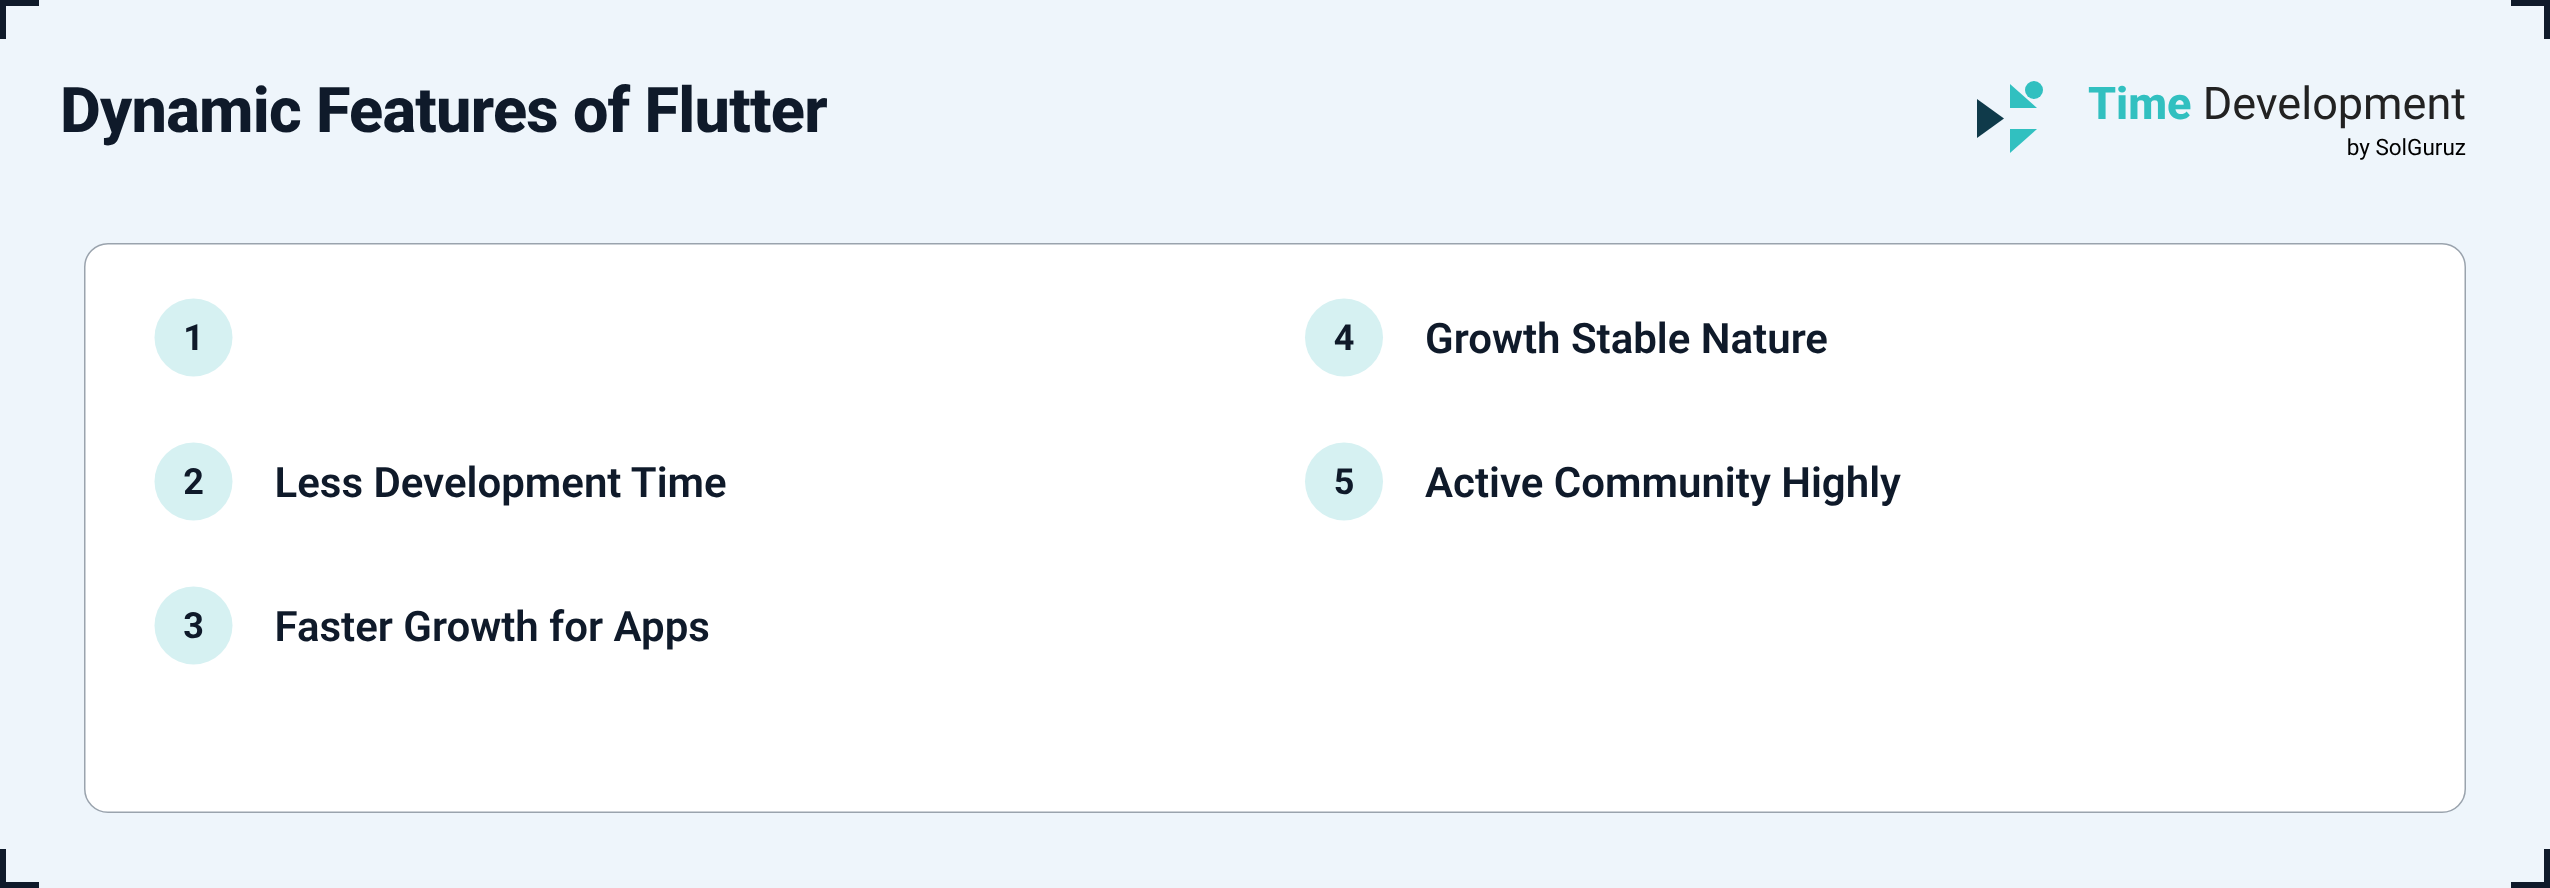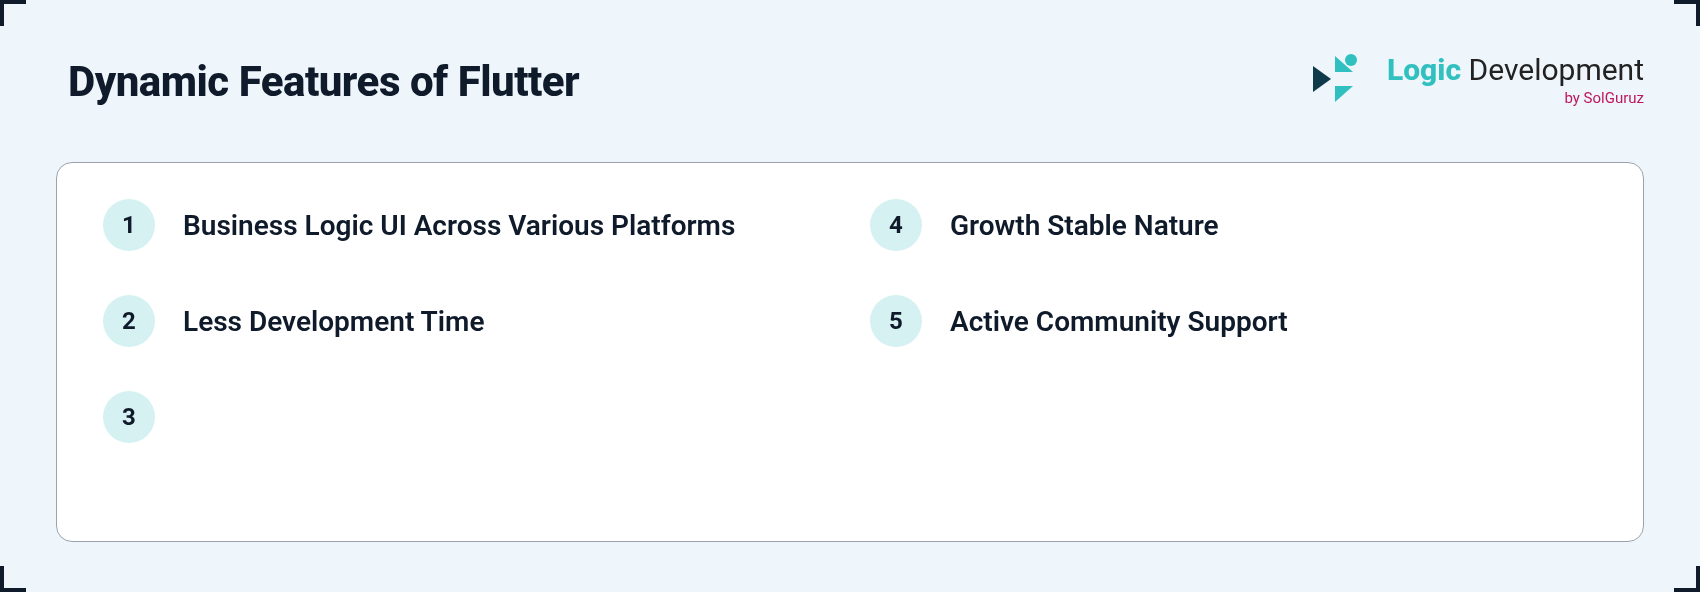--- a/index.html
+++ b/index.html
@@ -20,42 +20,42 @@
   .bl { bottom: 0; left: 0; }
   .br { bottom: 0; right: 0; }
   .tl::before { top: 0; left: 0; }   .tl::after { top: 0; left: 0; }
   .tr::before { top: 0; right: 0; }  .tr::after { top: 0; right: 0; }
   .bl::before { bottom: 0; left: 0; }.bl::after { bottom: 0; left: 0; }
   .br::before { bottom: 0; right: 0;}.br::after { bottom: 0; right: 0; }
 
   .header {
     position: absolute;
     top: 50px;
-    left: 68px;
+    left: 40px;
     right: 56px;
     display: flex;
     justify-content: space-between;
-    align-items: center;
+    align-items: flex-start;
   }
   .title {
     font-size: 42px;
     font-weight: 800;
     letter-spacing: -0.5px;
     color: #0f1a2a;
   }
   .brand {
     display: flex;
     align-items: center;
     gap: 16px;
   }
   .brand-text { display: flex; flex-direction: column; align-items: flex-end; }
   .brand-main { font-size: 30px; font-weight: 400; line-height: 1; }
   .brand-main .strong { font-weight: 800; color: #31c0c0; }
   .brand-main .light  { color: #222; font-weight: 400; }
-  .brand-sub { font-size: 15px; color: #be185d; margin-top: 4px; }
+  .brand-sub { font-size: 15px; color: #000000; margin-top: 4px; }
 
   .card {
     position: absolute;
     top: 162px;
     left: 56px;
     right: 56px;
     bottom: 50px;
     background: #ffffff;
     border: 1.5px solid #9aa3ad;
     border-radius: 16px;
@@ -104,43 +104,43 @@
     <span>
       <svg width="64" height="58" viewBox="0 0 64 58">
         <circle cx="44" cy="10" r="6" fill="#31c0c0"></circle>
         <polygon points="28,6 46,22 28,22" fill="#31c0c0"></polygon>
         <polygon points="28,52 46,36 28,36" fill="#31c0c0"></polygon>
         <polygon points="6,16 24,29 6,42" fill="#0f3a4a"></polygon>
       </svg>
     </span>
     <div class="brand-text">
       <div class="brand-main">
-        <span class="strong">Logic</span>
+        <span class="strong">Time</span>
         <span class="light">Development</span>
       </div>
       <div class="brand-sub">by SolGuruz</div>
     </div>
   </div>
 </div>
 
 <div class="card">
   <div class="grid">
     <div class="item">
       <div class="num">1</div>
-      <div class="label">Business Logic UI Across Various Platforms</div>
     </div>
     <div class="item">
       <div class="num">2</div>
       <div class="label">Less Development Time</div>
     </div>
     <div class="item">
       <div class="num">3</div>
+      <div class="label">Faster Growth for Apps</div>
     </div>
     <div class="item">
       <div class="num">4</div>
       <div class="label">Growth Stable Nature</div>
     </div>
     <div class="item">
       <div class="num">5</div>
-      <div class="label">Active Community Support</div>
+      <div class="label">Active Community Highly</div>
     </div>
   </div>
 </div>
 
 </body></html>

